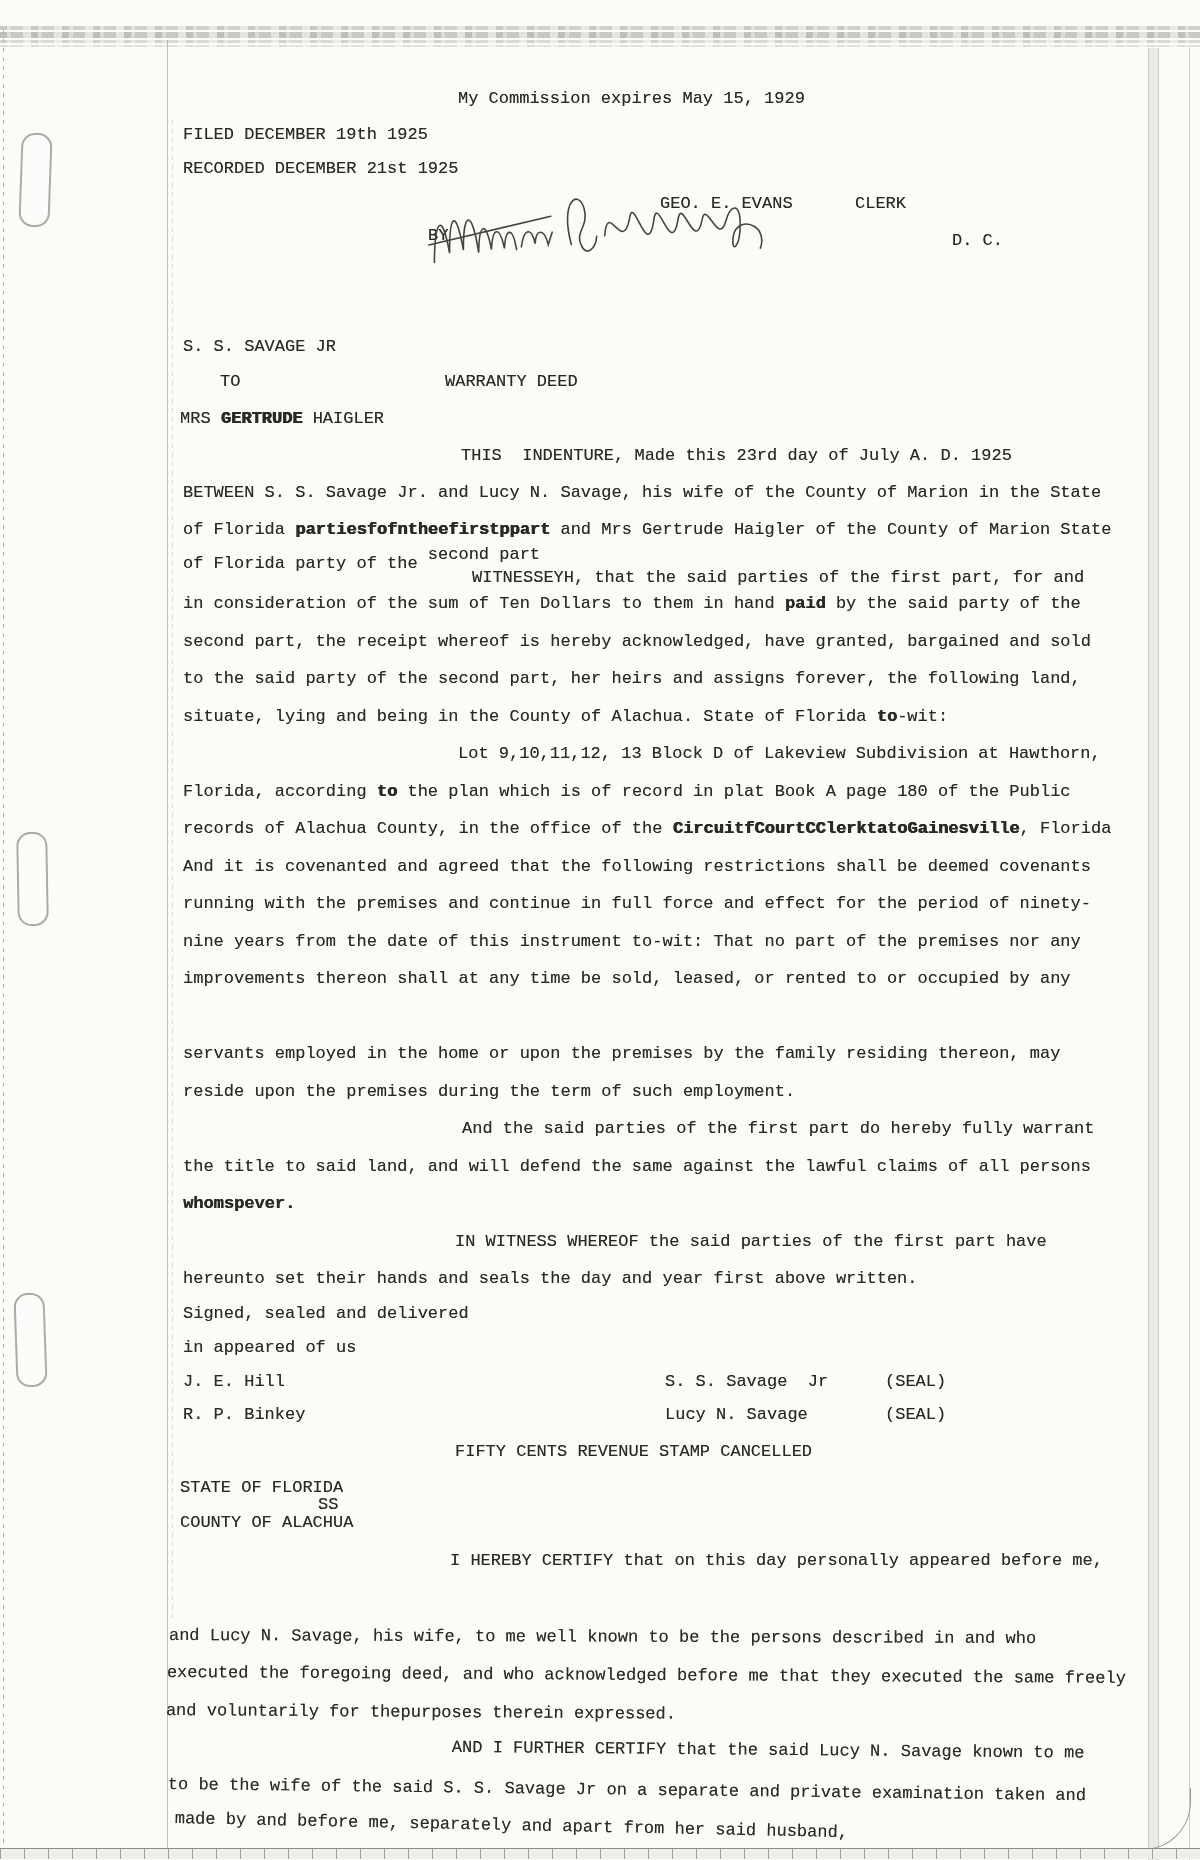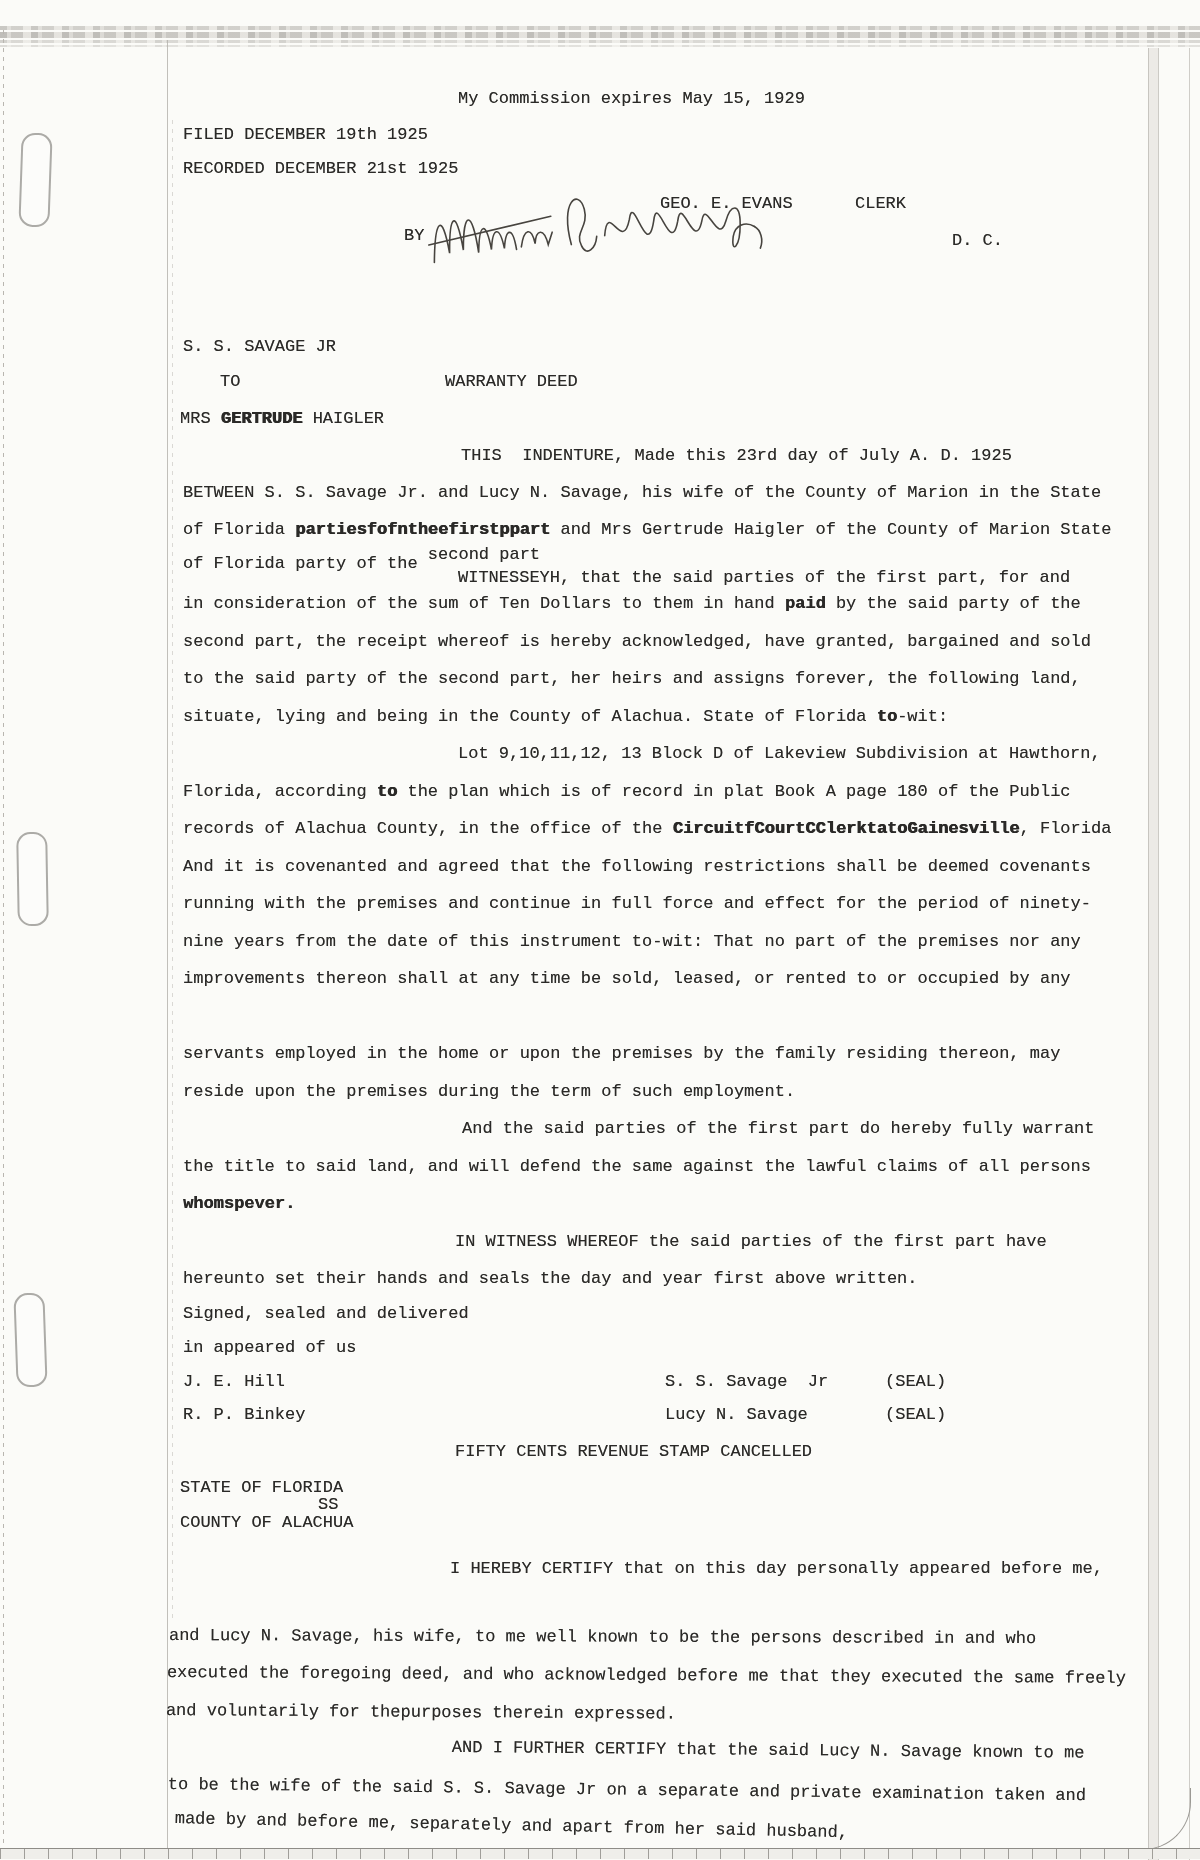--- a/index.html
+++ b/index.html
@@ -47,21 +47,21 @@
 
   <div class="hole" style="left:20px;top:133px;transform:rotate(2deg);"></div>
   <div class="hole" style="left:17px;top:832px;transform:rotate(-1deg);"></div>
   <div class="hole" style="left:15px;top:1293px;transform:rotate(-2deg);"></div>
 
   <div class="tw" style="left:458px;top:88px;">My Commission expires May 15, 1929</div>
   <div class="tw" style="left:183px;top:124px;">FILED DECEMBER 19th 1925</div>
   <div class="tw" style="left:183px;top:158px;">RECORDED DECEMBER 21st 1925</div>
   <div class="tw" style="left:660px;top:193px;">GEO. E. EVANS</div>
   <div class="tw" style="left:855px;top:193px;">CLERK</div>
-  <div class="tw" style="left:396px;top:225px;margin-left:8px;">BY</div>
+  <div class="tw" style="left:420px;top:225px;margin-left:8px;">BY</div>
   <div class="tw" style="left:952px;top:230px;text-align:right;">D. C.</div>
 
   <svg class="sig" viewBox="0 0 352 100">
     <g fill="none" stroke="#47443f" stroke-width="1.6" stroke-linecap="round">
       <path d="M8,70 C12,28 20,18 24,62 C27,24 34,16 38,60 C41,22 50,18 53,64 C56,34 63,32 66,62 C69,40 76,38 79,62 C82,42 89,40 91,64"></path>
       <path d="M4,52 L128,34"></path>
       <path d="M96,62 C100,44 108,42 110,60 C112,46 120,44 123,62 L128,50"></path>
       <path d="M146,64 C138,20 158,8 162,30 C165,48 150,52 156,66 C160,78 170,70 172,58"></path>
       <path d="M180,58 C186,22 196,78 206,44 C212,16 220,88 230,48 C236,18 244,86 254,50 C260,22 268,84 278,52 C284,28 292,80 302,54 C308,38 318,36 316,58 C314,82 304,88 308,70 C311,58 322,56 330,62"></path>
       <path d="M330,62 C336,66 338,76 334,84"></path>
@@ -70,21 +70,21 @@
 
   <div class="tw" style="left:183px;top:336px;">S. S. SAVAGE JR</div>
   <div class="tw" style="left:220px;top:371px;">TO</div>
   <div class="tw" style="left:445px;top:371px;">WARRANTY DEED</div>
   <div class="tw" style="left:180px;top:408px;"><span>MRS </span><span class="struck">GERTRUDE</span><span> HAIGLER</span></div>
 
   <div class="tw" style="left:461px;top:445px;">THIS  INDENTURE, Made this 23rd day of July A. D. 1925</div>
   <div class="tw" style="left:183px;top:482px;">BETWEEN S. S. Savage Jr. and Lucy N. Savage, his wife of the County of Marion in the State</div>
   <div class="tw" style="left:183px;top:519px;"><span>of Florida </span><span class="struck">partiesfofntheefirstppart</span><span> and Mrs Gertrude Haigler of the County of Marion State</span></div>
   <div class="tw" style="left:183px;top:553px;"><span>of Florida party of the </span><span class="sup">second part</span></div>
-  <div class="tw" style="left:458px;top:567px;">WITNESSEYH, that the said parties of the first part, for and</div>
+  <div class="tw" style="left:472px;top:567px;">WITNESSEYH, that the said parties of the first part, for and</div>
   <div class="tw" style="left:183px;top:593px;"><span>in consideration of the sum of Ten Dollars to them in hand </span><span class="b">paid</span><span> by the said party of the</span></div>
   <div class="tw" style="left:183px;top:631px;">second part, the receipt whereof is hereby acknowledged, have granted, bargained and sold</div>
   <div class="tw" style="left:183px;top:668px;">to the said party of the second part, her heirs and assigns forever, the following land,</div>
   <div class="tw" style="left:183px;top:706px;"><span>situate, lying and being in the County of Alachua. State of Florida </span><span class="struck">to</span><span>-wit:</span></div>
 
   <div class="tw" style="left:458px;top:743px;">Lot 9,10,11,12, 13 Block D of Lakeview Subdivision at Hawthorn,</div>
   <div class="tw" style="left:183px;top:781px;"><span>Florida, according </span><span class="struck">to</span><span> the plan which is of record in plat Book A page 180 of the Public</span></div>
   <div class="tw" style="left:183px;top:818px;"><span>records of Alachua County, in the office of the </span><span class="struck">CircuitfCourtCClerktatoGainesville</span><span>, Florida</span></div>
   <div class="tw" style="left:183px;top:856px;">And it is covenanted and agreed that the following restrictions shall be deemed covenants</div>
   <div class="tw" style="left:183px;top:893px;">running with the premises and continue in full force and effect for the period of ninety-</div>
@@ -105,21 +105,21 @@
   <div class="tw" style="left:665px;top:1371px;">S. S. Savage  Jr</div>
   <div class="tw" style="left:885px;top:1371px;">(SEAL)</div>
   <div class="tw" style="left:183px;top:1404px;">R. P. Binkey</div>
   <div class="tw" style="left:665px;top:1404px;">Lucy N. Savage</div>
   <div class="tw" style="left:885px;top:1404px;">(SEAL)</div>
   <div class="tw" style="left:455px;top:1441px;">FIFTY CENTS REVENUE STAMP CANCELLED</div>
 
   <div class="tw" style="left:180px;top:1477px;">STATE OF FLORIDA</div>
   <div class="tw" style="left:318px;top:1494px;">SS</div>
   <div class="tw" style="left:180px;top:1512px;">COUNTY OF ALACHUA</div>
-  <div class="tw" style="left:450px;top:1550px;margin-top:8px;">I HEREBY CERTIFY that on this day personally appeared before me,</div>
+  <div class="tw" style="left:450px;top:1550px;">I HEREBY CERTIFY that on this day personally appeared before me,</div>
   <div class="tw" style="left:169px;top:1625px;transform:rotate(.2deg);transform-origin:left top;">and Lucy N. Savage, his wife, to me well known to be the persons described in and who</div>
   <div class="tw" style="left:167px;top:1662px;transform:rotate(.35deg);transform-origin:left top;">executed the foregoing deed, and who acknowledged before me that they executed the same freely</div>
   <div class="tw" style="left:166px;top:1700px;transform:rotate(.4deg);transform-origin:left top;">and voluntarily for thepurposes therein expressed.</div>
   <div class="tw" style="left:452px;top:1737px;transform:rotate(.5deg);transform-origin:left top;">AND I FURTHER CERTIFY that the said Lucy N. Savage known to me</div>
   <div class="tw" style="left:168px;top:1774px;transform:rotate(.7deg);transform-origin:left top;">to be the wife of the said S. S. Savage Jr on a separate and private examination taken and</div>
   <div class="tw" style="left:175px;top:1808px;transform:rotate(1.2deg);transform-origin:left top;">made by and before me, separately and apart from her said husband,</div>
 
 </div>
 
 </body></html>

